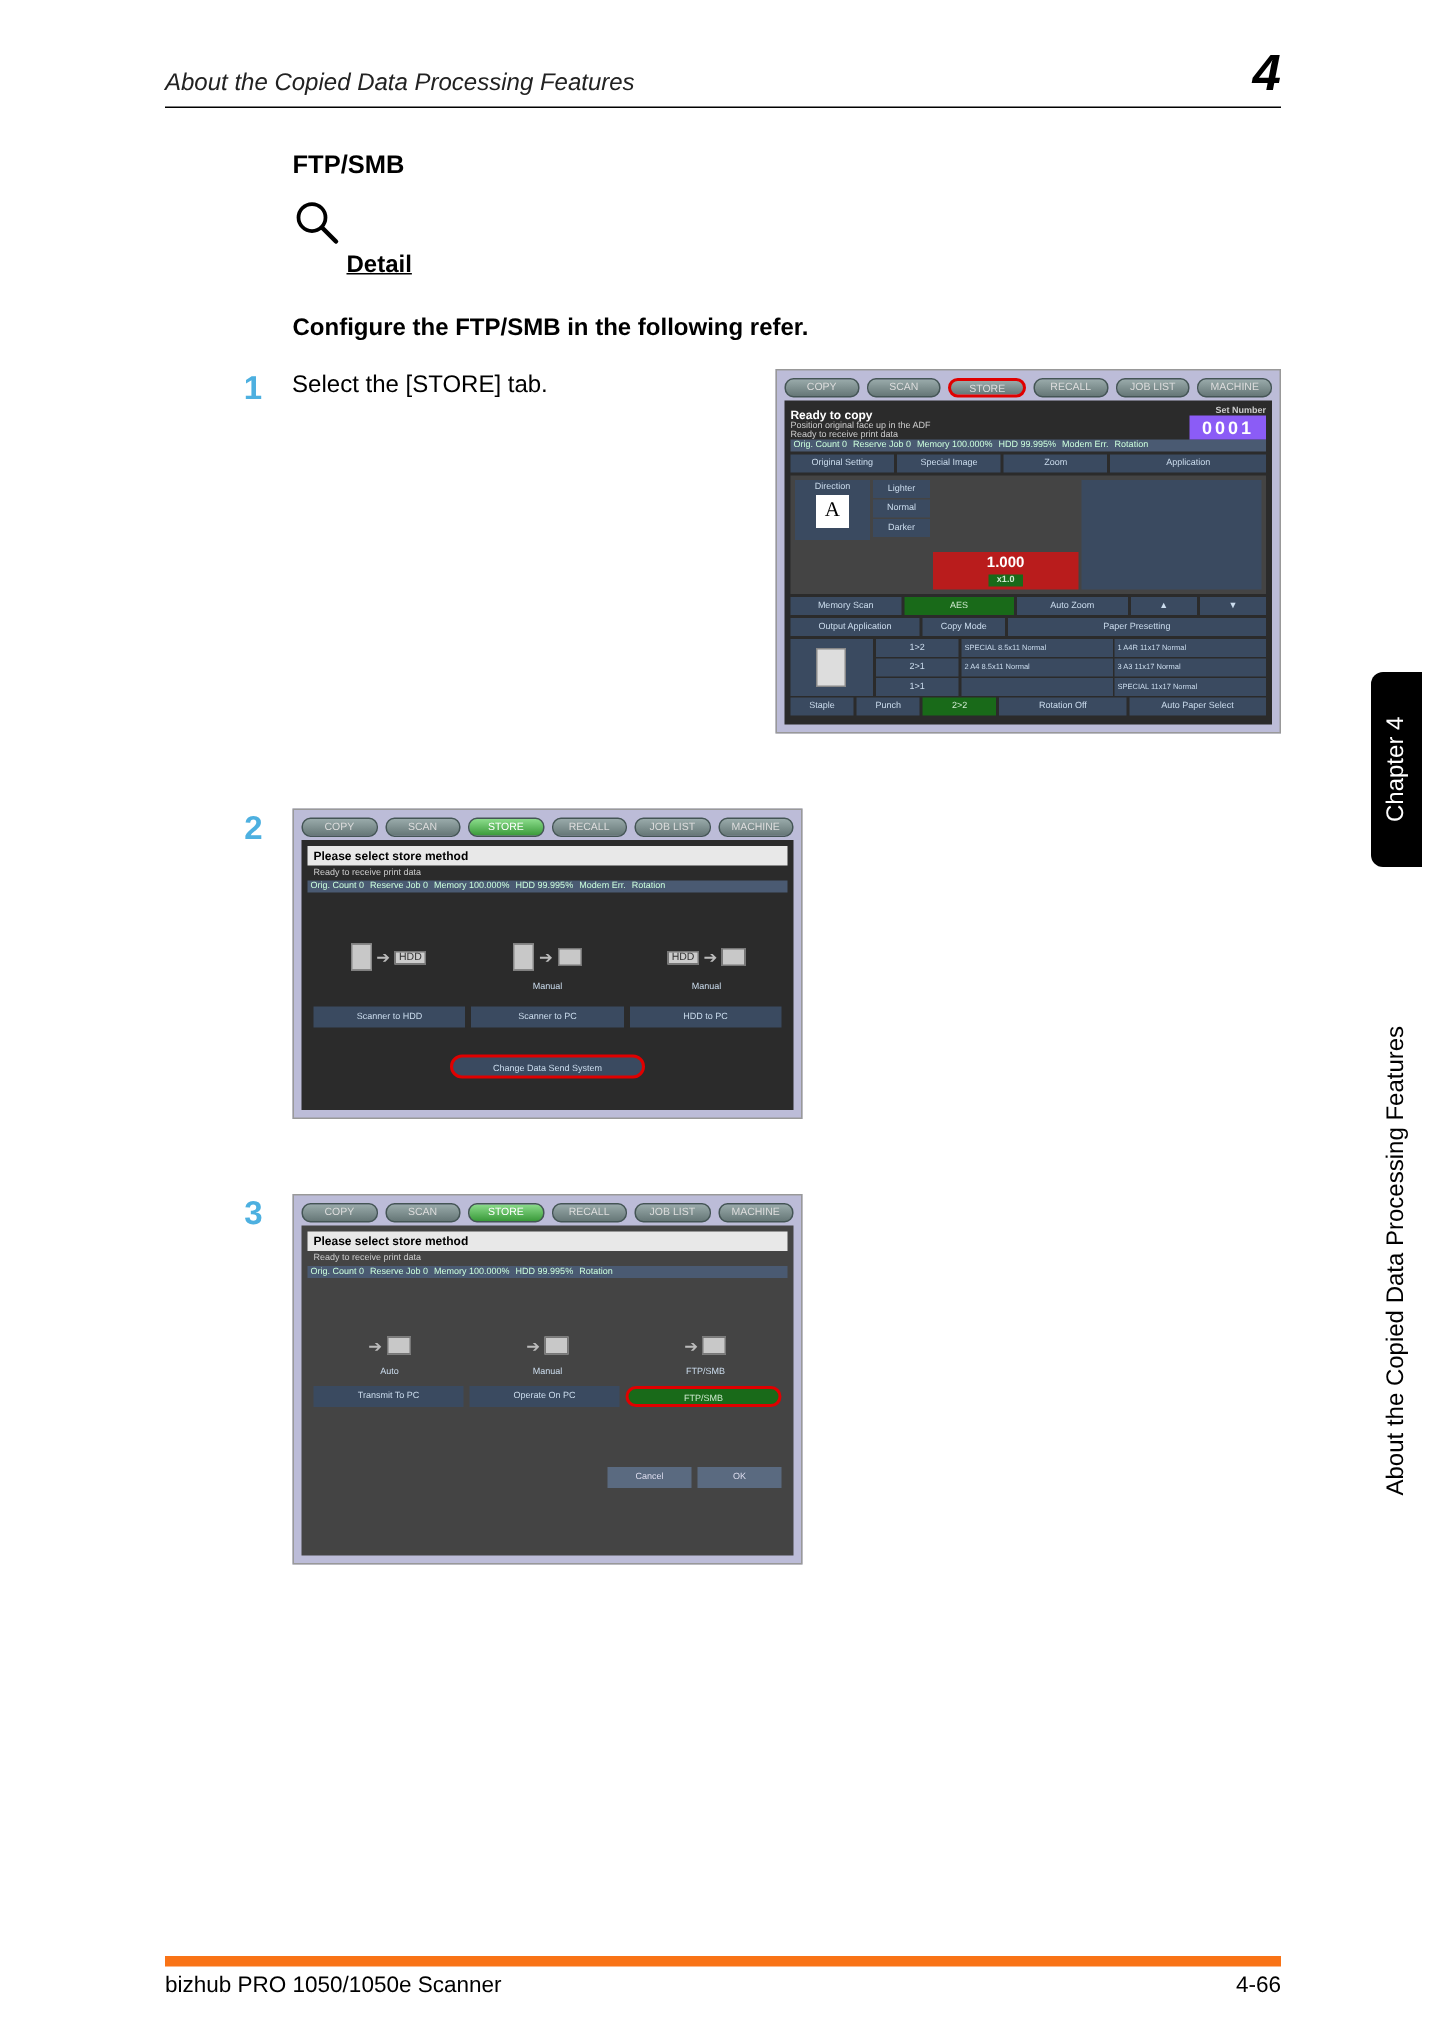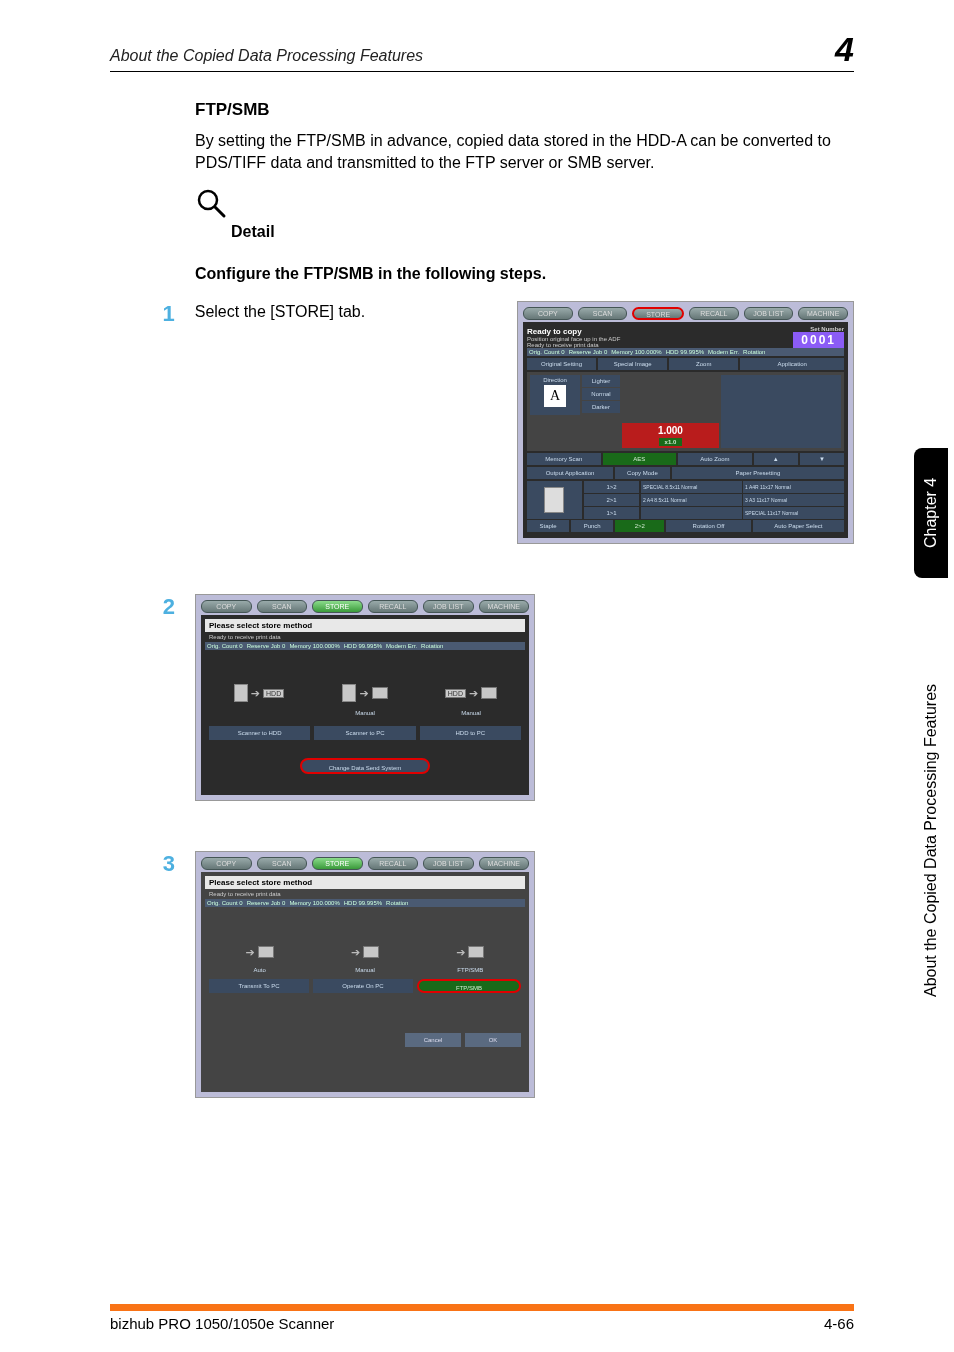--- a/index.html
+++ b/index.html
@@ -49,20 +49,21 @@
   }
   .mag {
     margin-top: 12px;
     margin-bottom: 0;
   }
   .mag svg { display:block; }
   .detail-label {
     font-weight: bold;
     font-size: 16px;
     margin: 4px 0 16px 36px;
+    text-decoration: underline;
   }
   .detail-text {
     font-style: italic;
     font-size: 16px;
     line-height: 1.35;
     margin: 0 0 18px 36px;
   }
   .configure {
     font-weight: bold;
     font-size: 16px;
@@ -254,31 +255,30 @@
 <div class="page">
 
   <div class="header-row">
     <div class="header-title">About the Copied Data Processing Features</div>
     <div class="header-num">4</div>
   </div>
 
   <div class="content">
 
     <div class="h3">FTP/SMB</div>
-    <p class="para">By setting the FTP/SMB in advance, copied data stored in the HDD-A can be converted to PDS/TIFF data and transmitted to the FTP server or SMB server.</p>
 
     <div class="mag">
       <svg width="32" height="32" viewBox="0 0 32 32">
         <circle cx="13" cy="13" r="9" fill="none" stroke="#000" stroke-width="2.5"></circle>
         <line x1="20" y1="20" x2="29" y2="29" stroke="#000" stroke-width="3" stroke-linecap="round"></line>
       </svg>
     </div>
     <div class="detail-label">Detail</div>
 
-    <div class="configure">Configure the FTP/SMB in the following steps.</div>
+    <div class="configure">Configure the FTP/SMB in the following refer.</div>
 
     <div class="step-row">
       <div class="step-num">1</div>
       <div class="step-text">Select the [STORE] tab.</div>
 
       <div class="screenshot">
         <div class="tabbar">
           <div class="tabbtn">COPY</div>
           <div class="tabbtn">SCAN</div>
           <div class="tabbtn redcircle">STORE</div>

